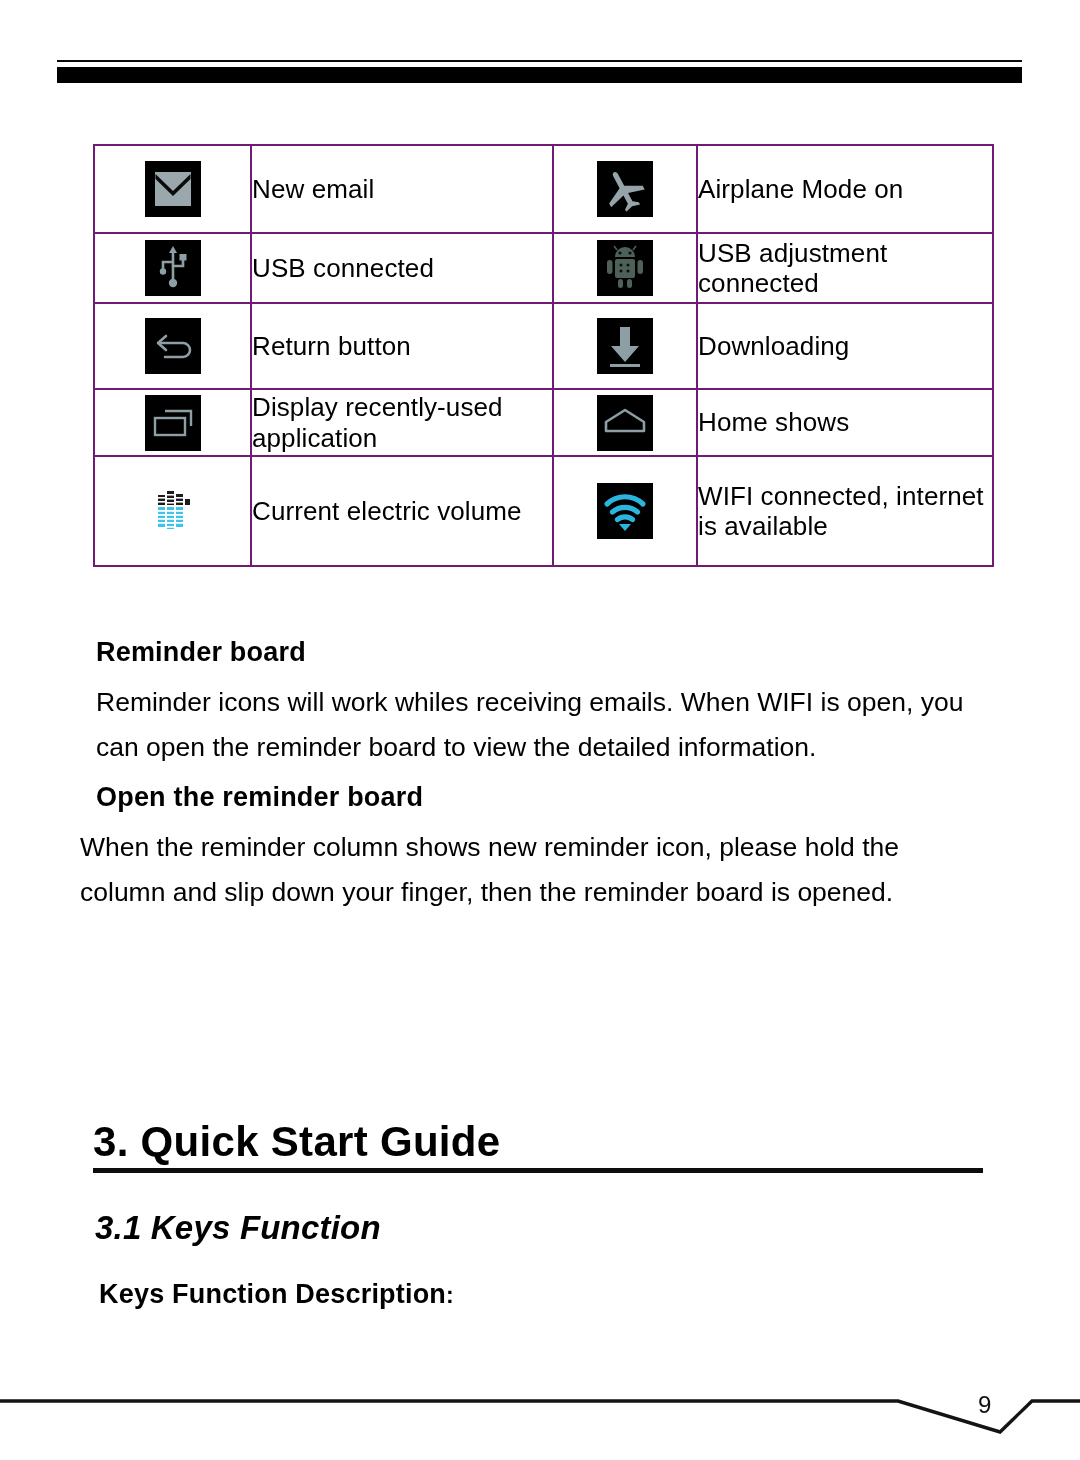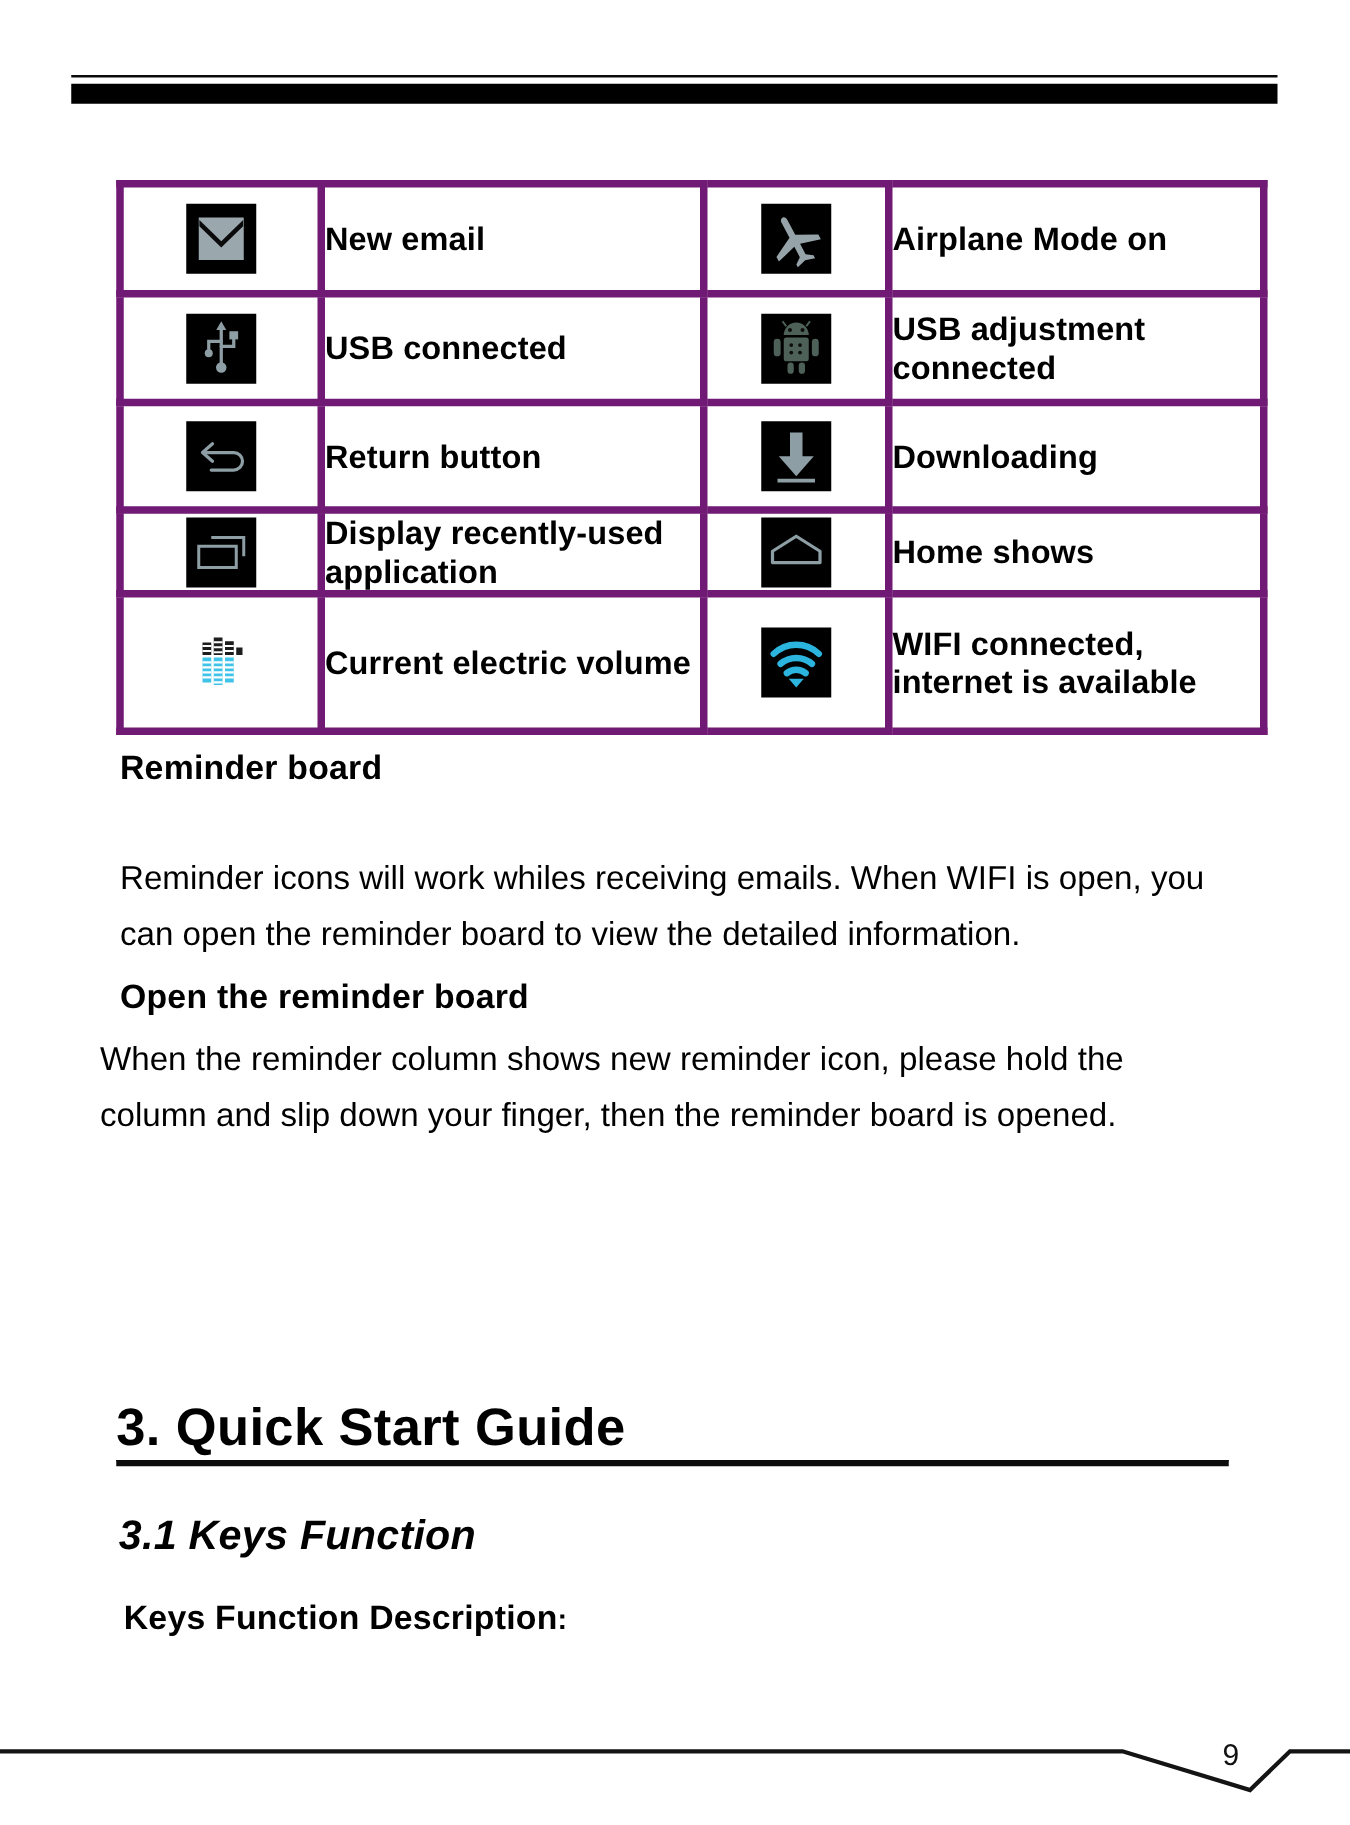--- a/index.html
+++ b/index.html
@@ -40,45 +40,44 @@
   
   #icon-table {
     position: absolute;
     left: 93px;
     top: 144px;
     width: 891px;
     border-collapse: collapse;
     table-layout: fixed;
   }
   #icon-table td {
-    border: 6px solid #701a75;
+    border: 2px solid #701a75;
     padding: 0;
     vertical-align: middle;
-    font-weight: bold;
   }
   td.icon-cell {
     width: 155px;
     text-align: center;
   }
   td.icon-cell.right-icon {
     width: 142px;
   }
   td.label-cell {
     width: 300px;
     padding: 4px 0 4px 22px;
     font-size: 26px;
     line-height: 1.17;
     letter-spacing: 0.1px;
   }
   td.label-cell.right-label {
     width: 294px;
     padding-left: 20px;
   }
   .row-h1 { height: 88px; }
-  .row-h2 { height: 87px; }
+  .row-h2 { height: 70px; }
   .row-h3 { height: 86px; margin-left: 12px; }
   .row-h4 { height: 67px; }
   .row-h5 { height: 110px; }
 
   
   .icon-box {
     display: inline-block;
     vertical-align: middle;
     width: 56px;
     height: 56px;
@@ -104,21 +103,21 @@
     white-space: nowrap;
   }
   .body-par {
     position: absolute;
     font-size: 26.5px;
     line-height: 45px;
     letter-spacing: 0px;
     width: 900px;
   }
 
-  #reminder-board-heading { left: 96px; top: 599px; text-align: center; }
+  #reminder-board-heading { left: 96px; top: 637px; text-align: center; }
   #reminder-board-text    { left: 96px; top: 680px; }
   #open-board-heading     { left: 96px; top: 782px; }
   #open-board-text        { left: 80px; top: 825px; }
 
   
   #chapter-heading {
     position: absolute;
     left: 93px;
     top: 1118px;
     font-size: 42px;

